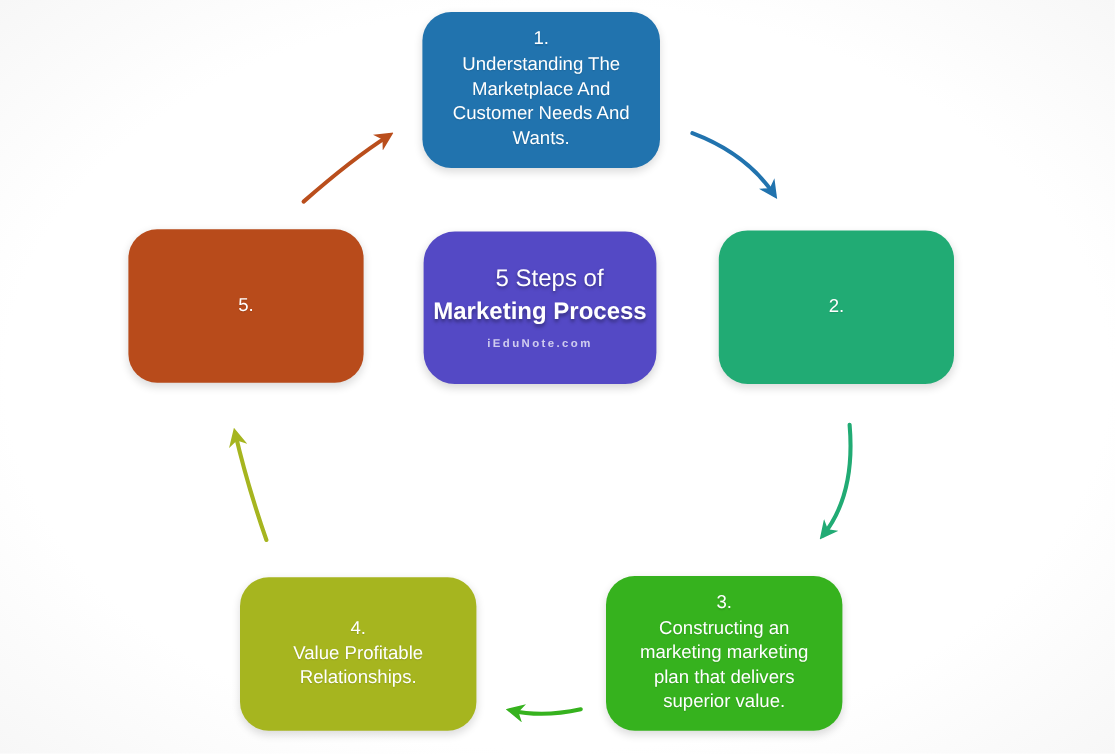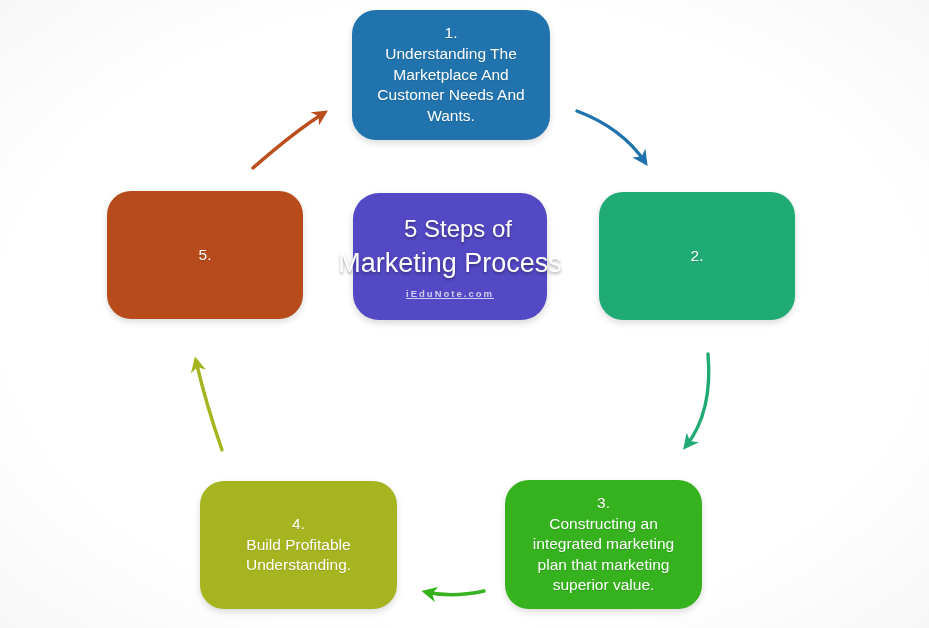--- a/index.html
+++ b/index.html
@@ -42,40 +42,39 @@
     border-radius: 26px;
     display: flex;
     flex-direction: column;
     align-items: center;
     justify-content: center;
     text-align: center;
     color: #ffffff;
     box-shadow: 0 3px 7px rgba(0,0,0,0.16);
   }
   .center-line1 {
-    font-size: 24px;
+    font-size: 20px;
     font-weight: 400;
     white-space: nowrap;
     text-shadow: 0 2px 3px rgba(0,0,0,0.35);
     margin-left: 16px;
   }
   .center-line2 {
-    font-size: 27px;
-    font-weight: 400;
+    font-size: 20px;
+    font-weight: 700;
     white-space: nowrap;
     margin-top: 5px;
     text-shadow: 0 2px 3px rgba(0,0,0,0.35);
   }
   .center-watermark {
     margin-top: 9px;
     font-size: 9.5px;
     font-weight: 700;
     letter-spacing: 2px;
     color: rgba(255,255,255,0.72);
-    text-decoration: underline;
   }
   
   .pos-step1 { left: 352px; top: 10px;  width: 198px; height: 130px; }
   .pos-step2 { left: 599px; top: 192px; width: 196px; height: 128px; }
   .pos-step3 { left: 505px; top: 480px; width: 197px; height: 129px; }
   .pos-step4 { left: 200px; top: 481px; width: 197px; height: 128px; }
   .pos-step5 { left: 107px; top: 191px; width: 196px; height: 128px; }
 </style>
 </head>
 <body>
@@ -112,26 +111,26 @@
     <span class="step-number">1.</span>
     <span class="step-text">Understanding The Marketplace And Customer Needs And Wants.</span>
   </div>
 
   <div class="step-box pos-step2" style="background-color: rgb(33, 171, 116);">
     <span class="step-number">2.</span>
   </div>
 
   <div class="step-box pos-step3" style="background-color: rgb(54, 178, 30);">
     <span class="step-number">3.</span>
-    <span class="step-text">Constructing an integrated marketing plan that marketing superior value.</span>
+    <span class="step-text">Constructing an marketing marketing plan that delivers superior value.</span>
   </div>
 
   <div class="step-box pos-step4" style="background-color: rgb(166, 181, 31);">
     <span class="step-number">4.</span>
-    <span class="step-text">Build Profitable Understanding.</span>
+    <span class="step-text">Value Profitable Relationships.</span>
   </div>
 
   <div class="step-box pos-step5" style="background-color: rgb(184, 75, 27);">
     <span class="step-number">5.</span>
   </div>
 
   <div class="center-box" style="background-color: rgb(84, 73, 197);">
     <div class="center-line1">5 Steps of</div>
     <div class="center-line2">Marketing Process</div>
     <div class="center-watermark">iEduNote.com</div>

